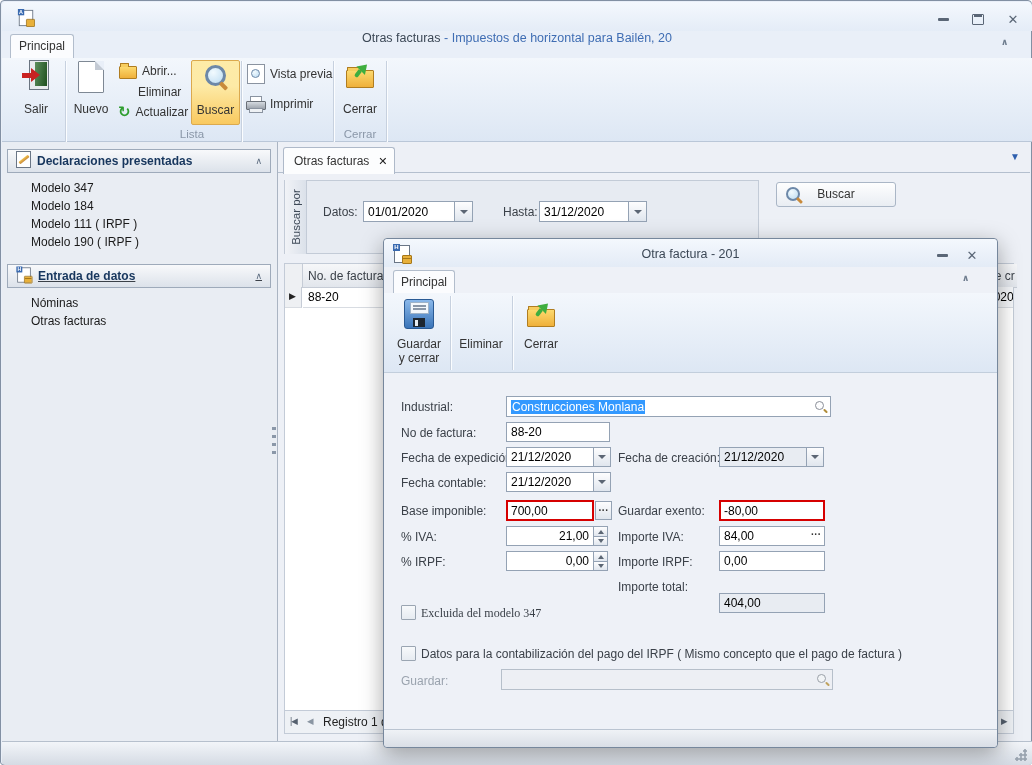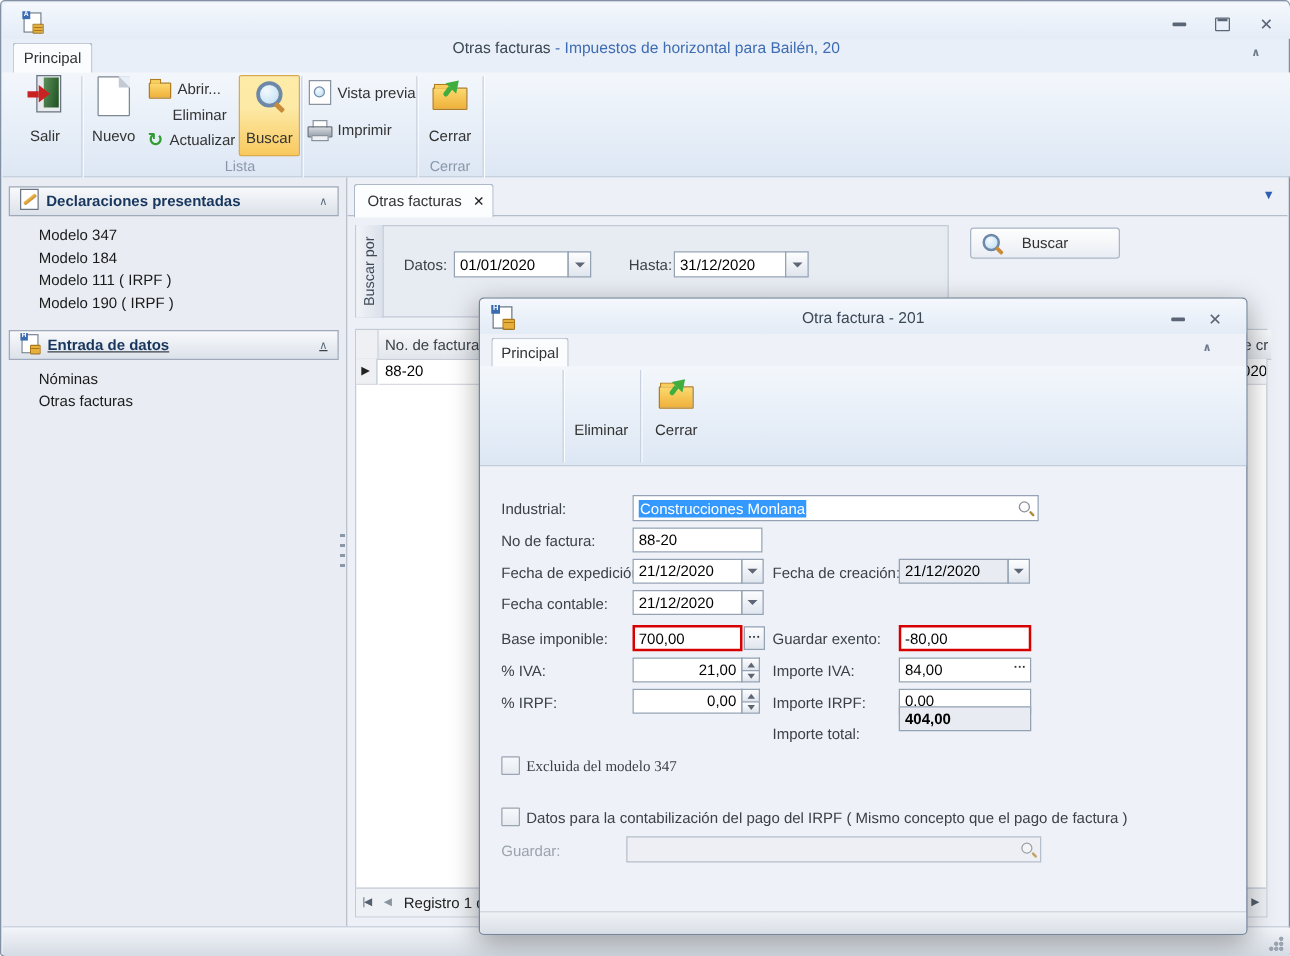--- a/index.html
+++ b/index.html
@@ -287,20 +287,28 @@
         </div>
     <div class="winbtn" style="left:575px;top:8px;">
           <span class="xglyph">✕</span>
         </div>
   </div>
 
   <div class="ribbon-tab" style="left:9px;top:31px;width:60px;height:23px;line-height:22px;">Principal</div>
   <div class="abs" style="left:578px;top:34px;font-size:9px;color:#6e7c8e;font-weight:bold;">∧</div>
 
   <div class="dlg-ribbon">
+    <div class="bigbtn" style="left:7px;width:56px;height:76px;">
+      <div class="icon-save" style="margin-top:4px;">
+            <span class="label"></span>
+            <span class="shutter"></span>
+            <span class="notch"></span>
+          </div>
+      <div class="cap" style="top:42px;"><span>Guardar</span><br><span>y cerrar</span></div>
+    </div>
     <div class="rb-divider" style="left:66px;height:74px;"></div>
     <div class="bigbtn" style="left:69px;width:56px;height:76px;">
       <span class="cssx" style="display:block;width:30px;height:30px;margin:3px auto 0;"></span>
       <div class="cap" style="top:42px;">Eliminar</div>
     </div>
     <div class="rb-divider" style="left:128px;height:74px;"></div>
     <div class="bigbtn" style="left:131px;width:52px;height:76px;">
       <div style="position:relative;width:30px;height:32px;margin:2px auto 0;">
         <span class="folder" style="position:absolute;left:1px;top:12px;width:26px;height:16px;"></span>
         <span class="garrow" style="left:15px;top:0;"></span>
@@ -387,21 +395,21 @@
         <span class="d" style="display:flex;">
           <span class="tri-d6"></span>
         </span>
       </div>
   <div class="lbl" style="left:234px;top:316px;">Importe IRPF:</div>
   <div class="fld" style="left:335px;top:312px;width:106px;height:20px;">
         <span>0,00</span>
       </div>
 
   <div class="lbl" style="left:234px;top:341px;">Importe total:</div>
-  <div class="fld ro" style="left:335px;top:326px;width:106px;height:20px;font-weight:bold;">
+  <div class="fld ro" style="left:335px;top:354px;width:106px;height:20px;">
         <span>404,00</span>
       </div>
 
   <div class="checkbox" style="left:17px;top:366px;"></div>
   <div class="lbl" style="left:37px;top:367px;font-family:Liberation Serif, serif;">Excluida del modelo 347</div>
 
   <div class="checkbox" style="left:17px;top:407px;"></div>
   <div class="lbl" style="left:37px;top:408px;">Datos para la contabilización del pago del IRPF ( Mismo concepto que el pago de factura )</div>
 
   <div class="lbl dis" style="left:17px;top:435px;">Guardar:</div>

